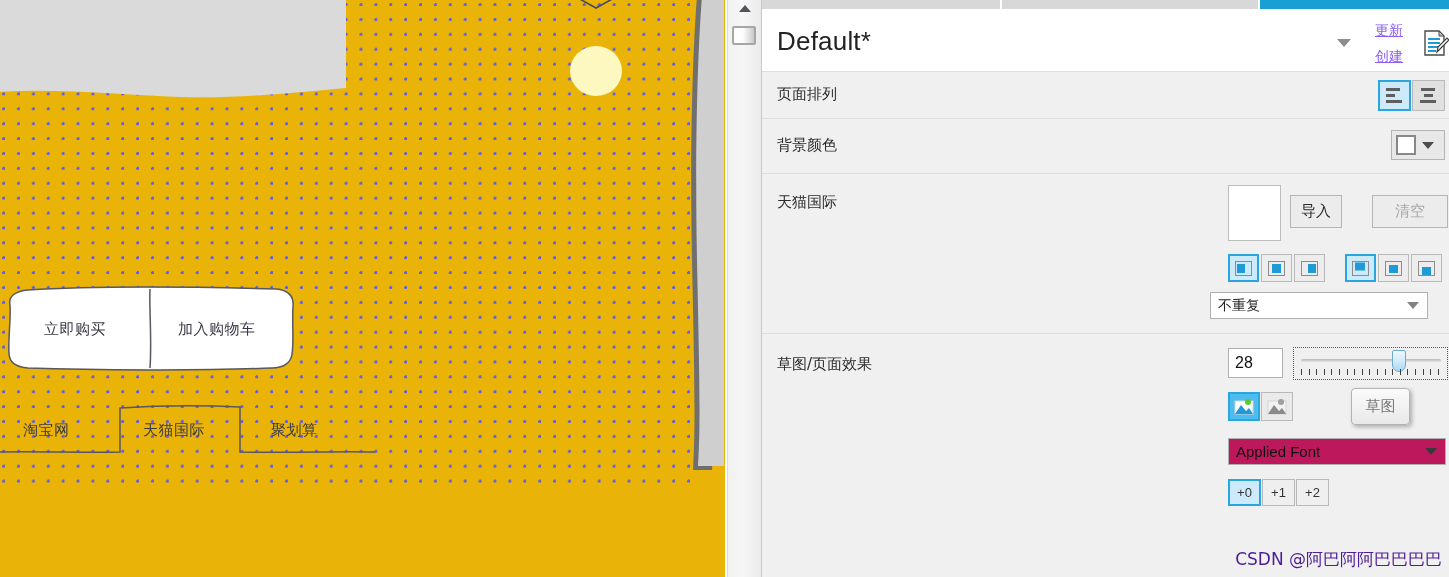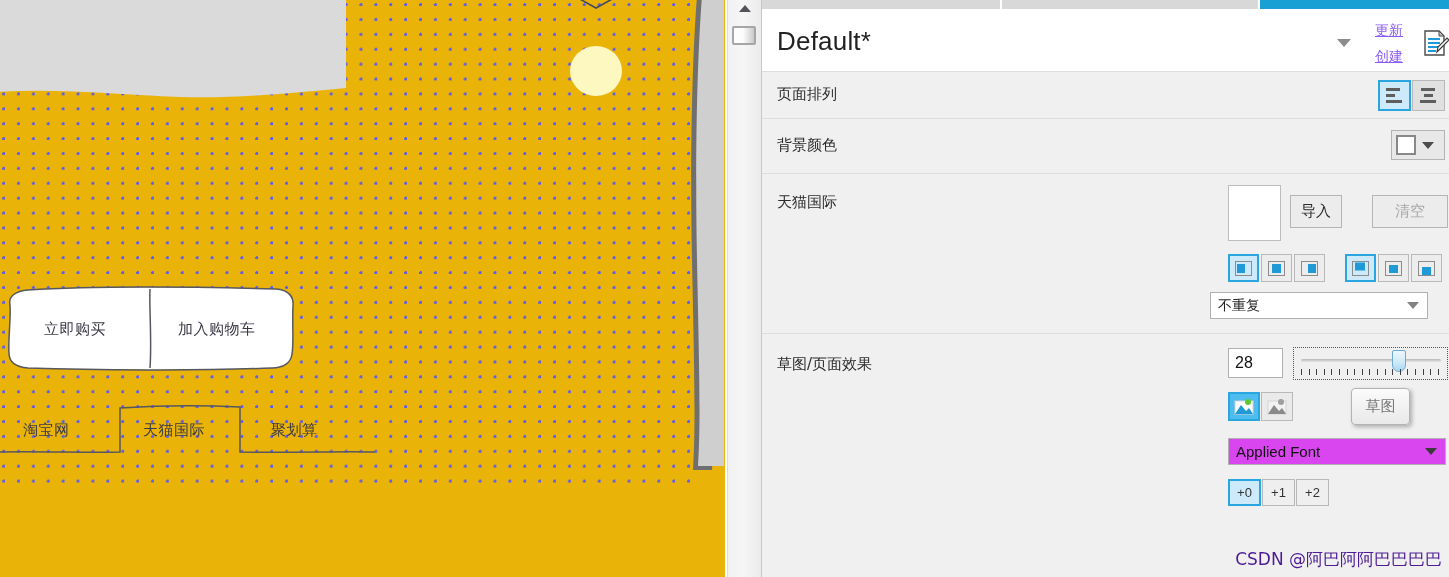--- a/index.html
+++ b/index.html
@@ -363,21 +363,21 @@
     font-size: 15px;
     color: #777777;
     font-family: "DejaVu Sans", sans-serif;
     cursor: pointer;
   }
   #font-select {
     position: absolute;
     left: 466px; top: 104px;
     width: 218px; height: 27px;
     border: 1px solid #b0b0b0;
-    background: #d946ef;
+    background: #be185d;
     box-sizing: border-box;
     display: flex; align-items: center;
     font-size: 15px;
     color: #111111;
     font-family: "Liberation Sans", sans-serif;
     cursor: pointer;
   }
   #font-select .sel-text { margin-left: 7px; }
   #font-select .sel-arrow {
     position: absolute; right: 8px;

